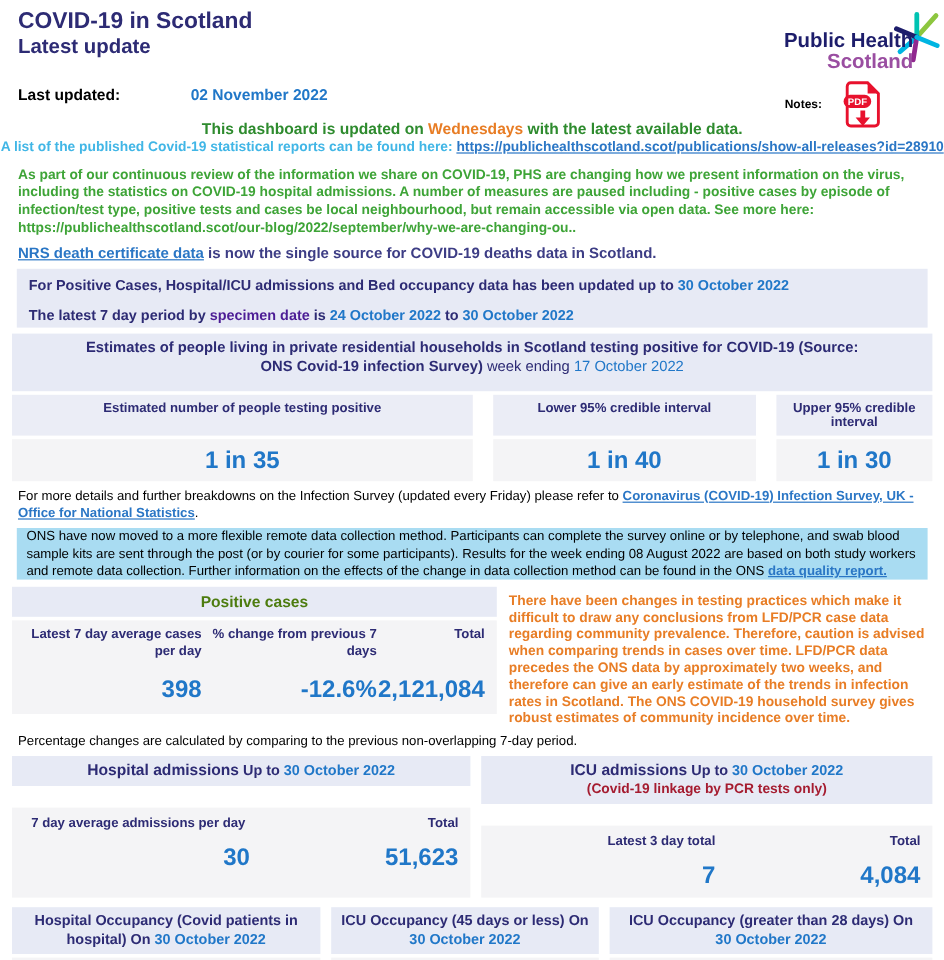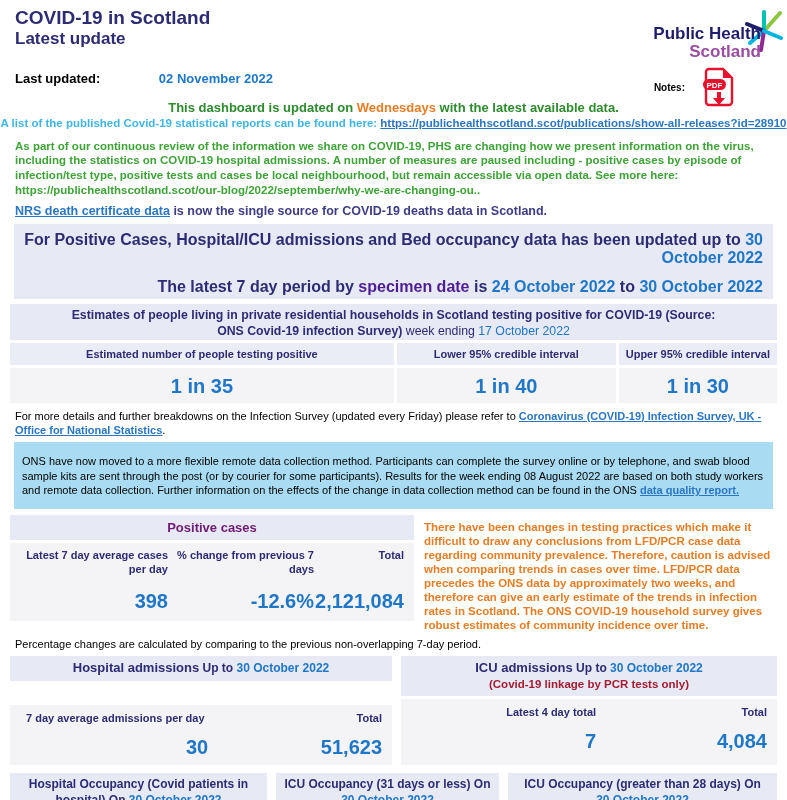--- a/index.html
+++ b/index.html
@@ -19,60 +19,60 @@
   .pdf-icon{position:absolute;top:58px;right:50px;cursor:pointer;}
 
   
   .update-line{margin-top:14px;text-align:center;font-size:13px;font-weight:bold;color:#2e8b2e;}
   .update-line .hl{color:#e87d25;}
   .reports-line{margin-top:2px;text-align:center;font-size:11.5px;font-weight:bold;color:#41b6e6;}
   .link{color:#2a76c5;text-decoration:underline;font-weight:bold;cursor:pointer;}
   .review-para{margin:10px 16px 0 15px;font-size:11.5px;font-weight:bold;color:#3ea437;line-height:1.27;}
   .nrs-line{margin:7px 15px 0;font-size:12.5px;font-weight:bold;color:#3d3d85;}
   .update-box{margin:6px 14px 0;background:#e7eaf5;padding:7px 10px 3px;}
-  .ub-line{text-align:right;font-size:16px;font-weight:600;color:#2d2b74;}
+  .ub-line{text-align:left;font-size:12px;font-weight:600;color:#2d2b74;}
   .ub-line + .ub-line{margin-top:11px;}
   .date{color:#2077c8;}
   .spec{color:#4c1d95;}
 
   
-  .ons-title{margin:5px 10px 0;background:#e7eaf5;padding:3px 48px 0;text-align:center;
+  .ons-title{margin:5px 10px 0;background:#e7eaf5;padding:3px 48px 12px;text-align:center;
              font-size:12.3px;font-weight:bold;color:#2d2b74;line-height:1.32;}
   .ons-title .we{font-weight:normal;}
   .ons-title .date{font-weight:normal;}
-  .ons-row{margin:3px 10px 0;display:flex;gap:3px;}
+  .ons-row{margin:3px 10px 0;display:flex;gap:17px;}
   .ons-cell{text-align:center;}
   .c1{flex:0 0 49%;} .c2{flex:0 0 27.5%;} .c3{flex:1;}
   .ons-cell.h{background:#ebedf6;padding:5px 4px;font-size:11px;font-weight:bold;color:#2d2b74;}
   .ons-cell.v{background:#f4f4f6;padding:7px 4px 5px;font-size:20px;font-weight:bold;color:#2077c8;}
   .ons-details{margin:6px 16px 0 15px;font-size:11px;color:#000;line-height:1.3;}
-  .ons-method{margin:5px 14px 0;background:#a9dcf2;padding:12px 8px;font-size:11px;color:#000;line-height:1.3;}
+  .ons-method{margin:5px 14px 0;background:#a9dcf2;padding:0 8px;font-size:11px;color:#000;line-height:1.3;}
 
   
   .pc-row{margin:6px 10px 0;display:flex;gap:10px;}
   .pc-card{flex:0 0 404px;}
-  .pc-title{background:#e7eaf5;padding:5px 0;text-align:center;font-size:13px;font-weight:bold;color:#701a75;}
+  .pc-title{background:#e7eaf5;padding:5px 0;text-align:center;font-size:13px;font-weight:bold;color:#4d7c0f;}
   .pc-body{margin-top:3px;background:#f4f4f6;padding:6px 10px 8px;}
   .pc-headers,.pc-values{display:flex;}
   .pc-h{font-size:11px;font-weight:bold;color:#2d2b74;line-height:1.22;text-align:right;}
   .pc-c1{flex:0 0 148px;} .pc-c2{flex:0 0 138px;margin-left:8px;} .pc-c3{flex:1;}
   .pc-values{margin-top:14px;}
   .pc-v{font-size:20px;font-weight:bold;color:#2077c8;text-align:right;}
   .pc-note{flex:1;padding-top:5px;font-size:11.5px;font-weight:bold;color:#e87d25;line-height:1.22;}
   .pct-footnote{margin:6px 15px 0;font-size:11px;color:#000;}
 
   
   .adm-row{margin:6px 10px 0;display:flex;gap:9px;align-items:stretch;}
   .adm-card{display:flex;flex-direction:column;}
-  .hosp-card{flex:0 0 382px;gap:21px;}
+  .hosp-card{flex:0 0 382px;}
   .icu-card{flex:1;}
   .adm-title{background:#e7eaf5;padding:4px 4px;text-align:center;font-size:13px;font-weight:bold;color:#2d2b74;line-height:1.3;}
   .adm-title .upto{font-size:12px;}
   .adm-sub{font-size:11.5px;color:#a51c30;font-weight:bold;}
-  .adm-body{margin-top:3px;background:#f4f4f6;padding:7px 10px 6px;flex:1;}
+  .adm-body{margin-top:18px;background:#f4f4f6;padding:7px 10px 6px;flex:1;}
   .adm-headers{display:flex;font-size:11px;font-weight:bold;color:#2d2b74;}
   .adm-values{display:flex;margin-top:12px;font-size:20px;font-weight:bold;color:#2077c8;}
   .ah-left{flex:0 0 52%;text-align:left;padding-left:6px;}
   .ah-rightcol{flex:0 0 52%;text-align:right;}
   .ah-total{flex:1;text-align:right;}
 
   
   .occ-row{margin:8px 10px 0;display:flex;gap:9px;}
   .occ-card{display:flex;flex-direction:column;}
   .occ1{flex:0 0 257px;} .occ2{flex:0 0 223px;} .occ3{flex:1;}
@@ -190,41 +190,41 @@
         </div>
       </div>
     </div>
     <div class="adm-card icu-card">
       <div class="adm-title">
         <span>ICU admissions</span><span class="upto"> Up to </span><span class="date upto">30 October 2022</span>
         <div class="adm-sub">(Covid-19 linkage by PCR tests only)</div>
       </div>
       <div class="adm-body">
         <div class="adm-headers">
-          <div class="ah-rightcol">Latest 4 day total</div>
+          <div class="ah-rightcol">Latest 3 day total</div>
           <div class="ah-total">Total</div>
         </div>
         <div class="adm-values">
           <div class="ah-rightcol">7</div>
           <div class="ah-total">4,084</div>
         </div>
       </div>
     </div>
   </div>
 
   <div class="occ-row">
     <div class="occ-card occ1">
       <div class="occ-title">
         <span>Hospital Occupancy (Covid patients in hospital)</span><span> On </span><span class="date">30 October 2022</span>
       </div>
       <div class="occ-body">802</div>
     </div>
     <div class="occ-card occ2">
       <div class="occ-title">
-        <span>ICU Occupancy (31 days or less)</span><span> On </span><span class="date">30 October 2022</span>
+        <span>ICU Occupancy (45 days or less)</span><span> On </span><span class="date">30 October 2022</span>
       </div>
       <div class="occ-body">12</div>
     </div>
     <div class="occ-card occ3">
       <div class="occ-title">
         <span>ICU Occupancy (greater than 28 days)</span><span> On </span><span class="date">30 October 2022</span>
       </div>
       <div class="occ-body">1</div>
     </div>
   </div>

